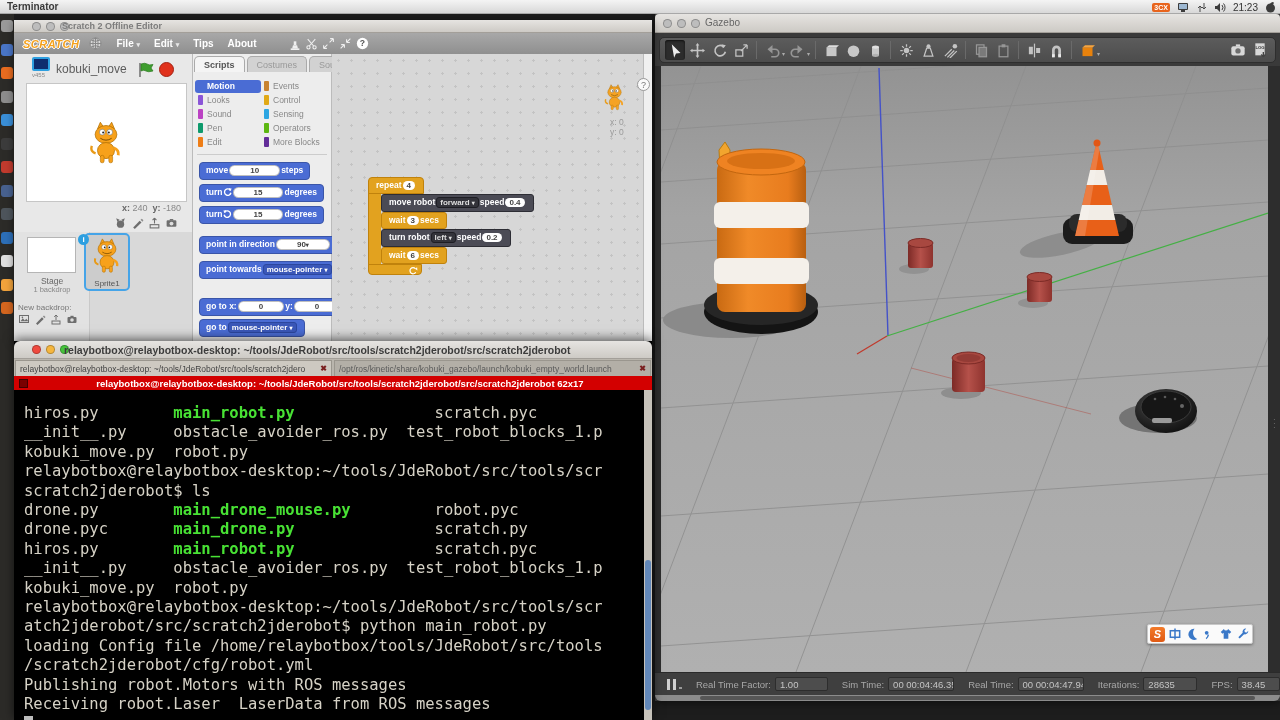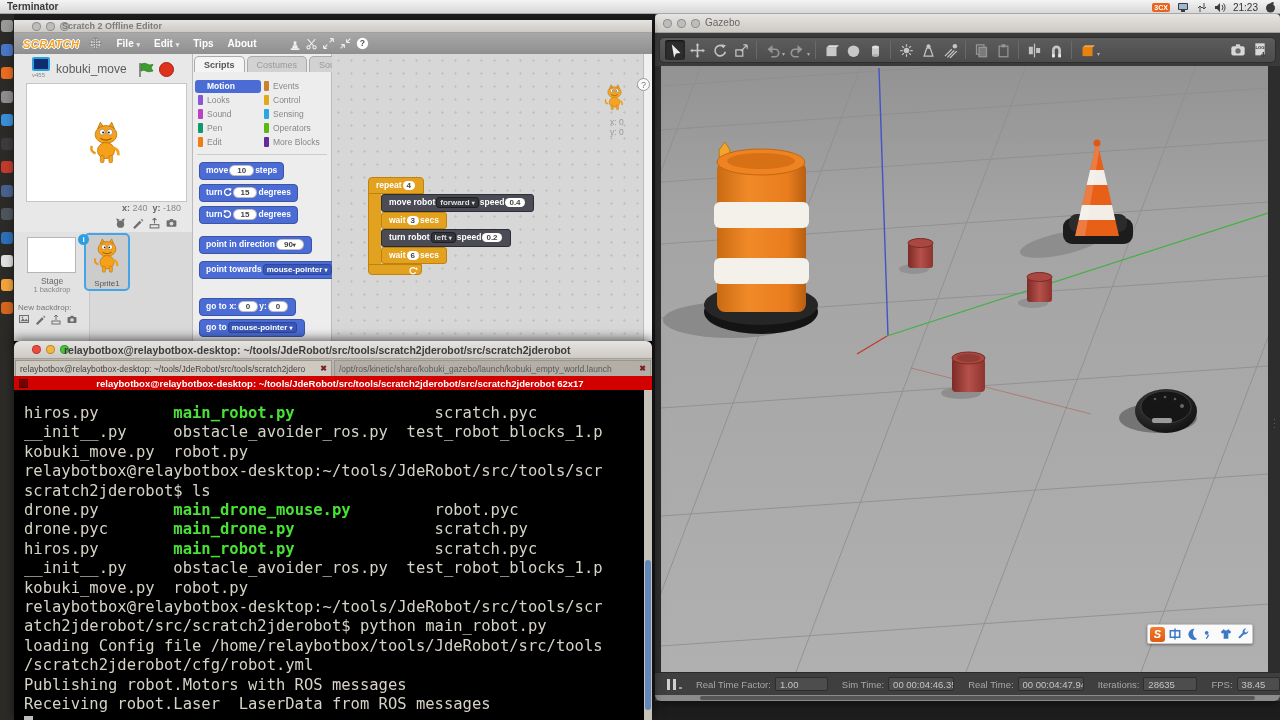--- a/index.html
+++ b/index.html
@@ -71,21 +71,21 @@
   .cat-cell { display:flex; align-items:center; width:66px; padding-left:3px; border-radius:3px; height:13px; }
   .cat-chip { width:5px; height:10px; border-radius:1px; margin-right:4px; }
   .cat-label { font-size:8.5px; color:#888; white-space:nowrap; }
   .cat-cell.sel { background:#4a6cd4; }
   .cat-cell.sel .cat-label { color:#fff; font-weight:bold; }
   #palette-sep { position:absolute; left:4px; top:100px; width:130px; border-top:1px solid #ccc; }
   #palette-blocks { position:absolute; left:6px; top:108px; }
 
   .sblock { display:table; white-space:nowrap; background:#4a6cd4; border:1px solid #3a55a8; border-radius:4px;
     color:#fff; font-size:8.5px; font-weight:bold; padding:2px 6px 3px; height:16px; }
-  .sblock .oval { background:#fff; color:#444; border-radius:8px; padding:0 7px; font-size:8px; display:inline-block; min-width:8px; text-align:center; margin:0 1px; border:1px solid rgba(0,0,0,.25); }
+  .sblock .oval { background:#fff; color:#444; border-radius:8px; padding:0 20px; font-size:8px; display:inline-block; min-width:8px; text-align:center; margin:0 1px; border:1px solid rgba(0,0,0,.25); }
   .sblock .dd { background:#3a57b8; border:1px solid #2c479e; border-radius:3px; padding:0 3px; font-size:8px; margin:0 1px; display:inline-block; }
   .sblock .dd .caret, .sblock .oval .caret { font-size:6px; }
   .sblock svg { vertical-align:-1px; }
 
   #script-area { position:absolute; left:318px; top:34px; width:311px; height:287px;
      background:#d7d7d7; background-image:radial-gradient(circle,#c3c3c3 1px,transparent 1.3px); background-size:13px 13px; }
   #ghost-cat { position:absolute; right:18px; top:30px; text-align:center; }
   #ghost-xy { font-size:8.5px; color:#999; line-height:10px; text-align:left; margin-top:2px; padding-left:6px; }
   #script { position:absolute; left:36px; top:123px; }
   #script .spine { position:absolute; left:0; top:13px; bottom:10px; width:13px; background:#e2a21f; border-left:1px solid #c0820c; }

